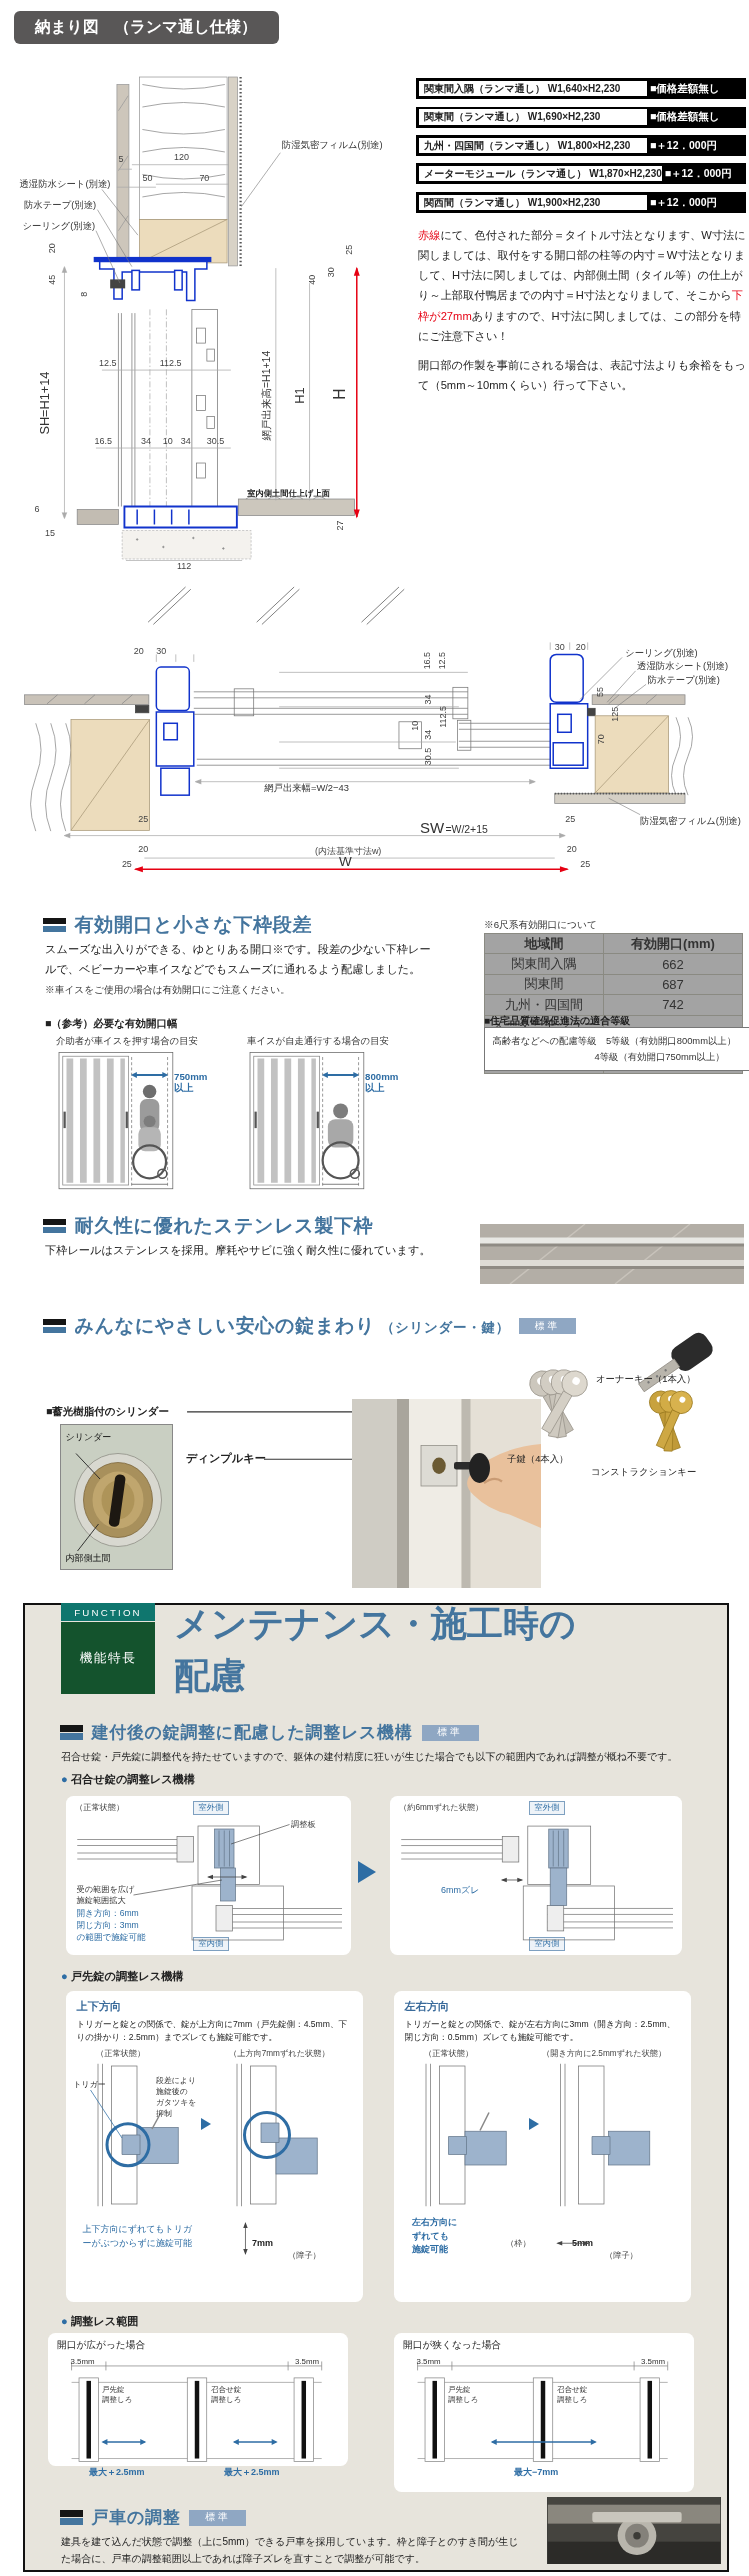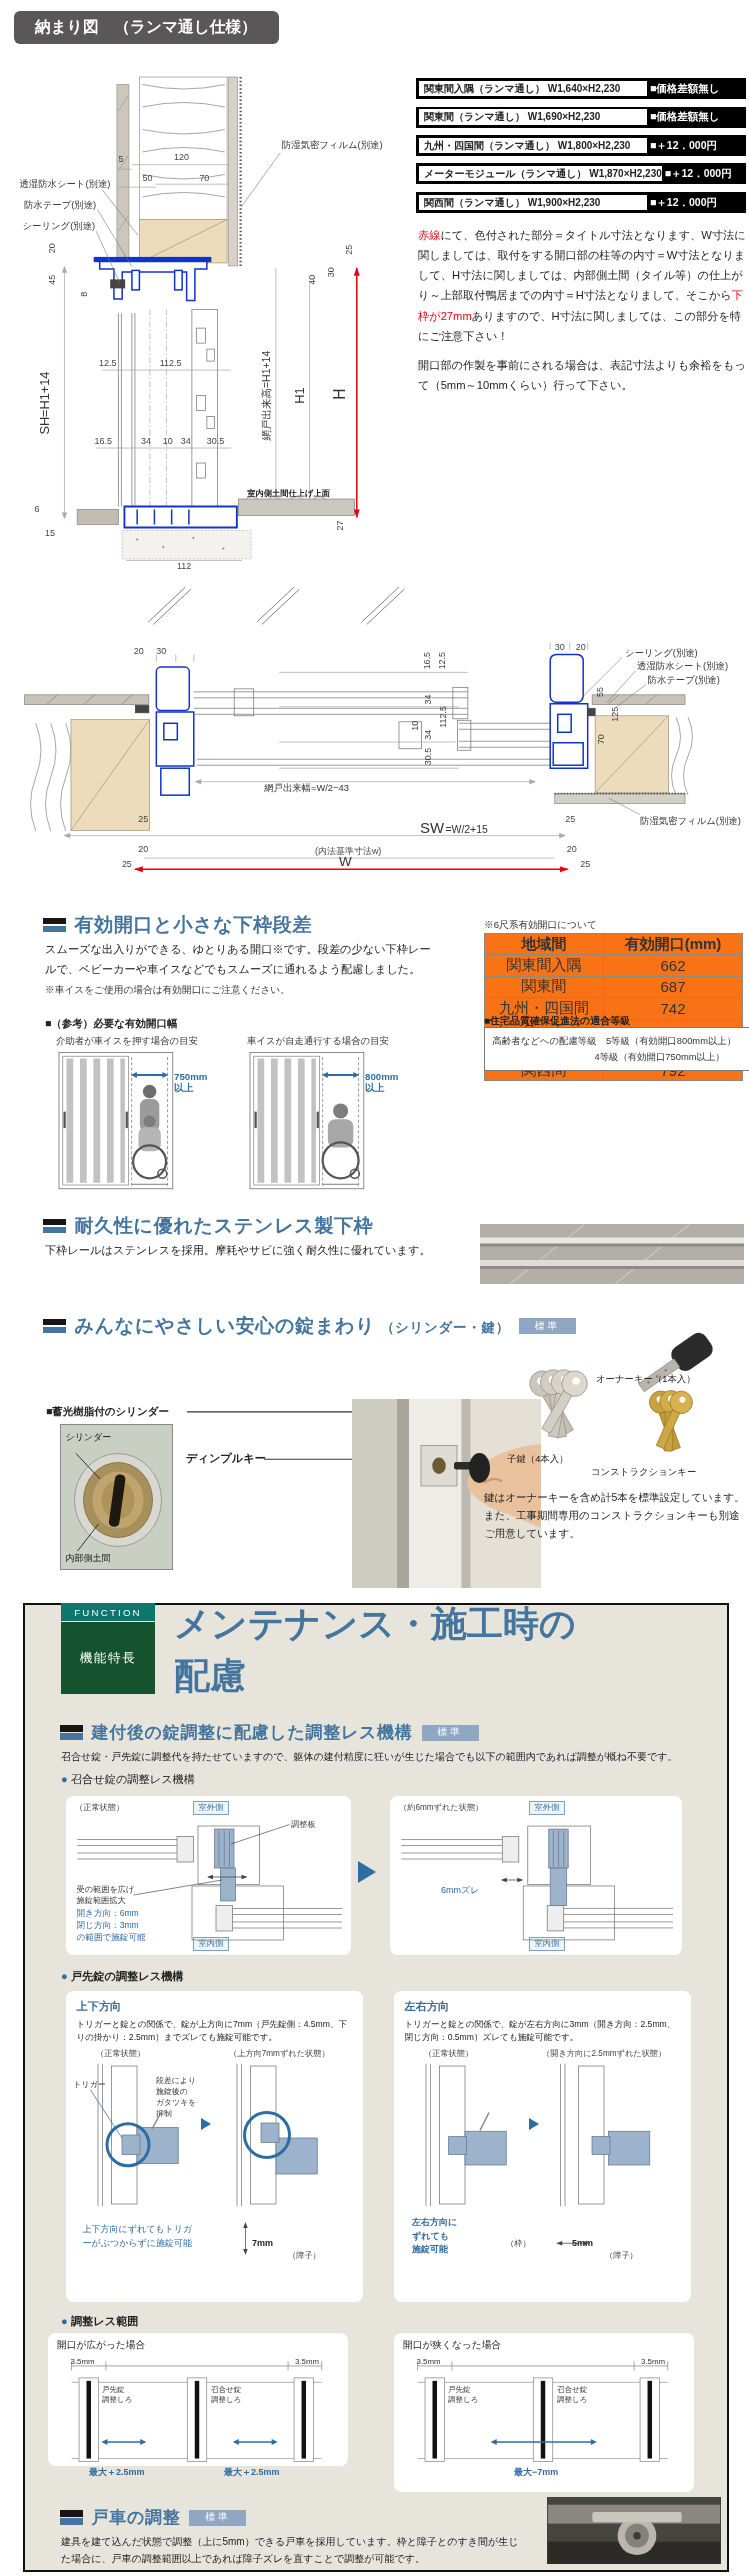--- a/index.html
+++ b/index.html
@@ -15,21 +15,21 @@
   .sech small{font-size:13.5px}
   .badge{background:#8fa7c3;color:#fff;font-size:9.7px;text-align:center;
          padding:1.5px 0;width:57px;letter-spacing:3px}
   .prow{position:absolute;left:0;height:21px;width:330px;background:#000;display:flex;align-items:stretch}
   .prow .pl{flex:1;background:#fff;border:1.1px solid #000;margin:1.9px;display:flex;
             align-items:center;padding-left:5.2px;font-weight:bold;font-size:10px;white-space:nowrap}
   .prow .pr{width:96px;color:#fff;display:flex;align-items:center;justify-content:flex-start;
             font-weight:bold;font-size:10.5px;white-space:nowrap}
   .bodytxt{font-size:11.2px;line-height:1.8;color:#222}
   .red{color:#e60012}
-  .otbl{border-collapse:collapse;font-size:15px;color:#333;background:#f97316}
+  .otbl{border-collapse:collapse;font-size:13px;color:#333;background:#a3a3a3}
   .otbl td{border:0.7px solid #8a8a82;text-align:center;padding:0.7px 3px;height:11.2px}
   .lawbox{border:1.1px solid #777;font-size:9.4px;color:#333;padding:5.2px 7.5px;line-height:1.7;background:#fff}
   .pre{white-space:pre-line}
   .bluetxt{color:#2e6da4}
   .fnbox{border:2.2px solid #111;background:#e7e4dc}
   .card{background:#fff;border-radius:7.5px;position:absolute}
   .sidebadge{display:inline-block;border:0.7px solid #7ea0c0;background:#eef3f8;color:#2e6da4;
              font-size:8.2px;padding:0 4.5px;line-height:12px}
   .minicap{font-size:8.2px;color:#444;white-space:nowrap}
   .tri{width:0;height:0;border-left:18px solid #2e6da4;border-top:11.2px solid transparent;border-bottom:11.2px solid transparent}
@@ -511,21 +511,20 @@
       <g transform="rotate(24 275 118)">
           <circle cx="275" cy="108" r="15" fill="#d8b24e" stroke="#9a7a20"></circle>
           <circle cx="275" cy="104" r="4" fill="#fff"></circle>
           <rect x="268" y="122" width="11" height="52" fill="#cea844" stroke="#9a7a20"></rect>
         </g>
     </g>
   </svg>
   <div class="abs" style="left:596px;top:1373px;font-size:9.4px;color:#222">オーナーキー（1本入）</div>
   <div class="abs" style="left:507px;top:1453px;font-size:9.4px;color:#222">子鍵（4本入）</div>
   <div class="abs" style="left:591px;top:1466px;font-size:9.4px;color:#222">コンストラクションキー</div>
-  <div class="abs" style="left:484px;top:1489px;width:261px;font-size:10.5px;line-height:1.7">鍵はオーナーキーを含め計5本を標準設定しています。また、工事期間専用のコンストラクションキーも別途ご用意しています。</div>
 
   <div class="abs fnbox" style="left:22.5px;top:1603px;width:702px;height:965px"></div>
   <div class="abs" style="left:61px;top:1603px;width:94px;height:18px;background:#0f766e;color:#fff;font-size:9.7px;
        letter-spacing:2.2px;display:flex;align-items:center;justify-content:center">FUNCTION</div>
   <div class="abs" style="left:61px;top:1622px;width:94px;height:72px;background:#14532d;color:#fff;font-size:12.7px;
        display:flex;align-items:center;justify-content:center;letter-spacing:1.5px">機能特長</div>
   <div class="abs" style="left:174px;top:1598px;font-family:'Liberation Serif',serif;font-weight:bold;color:#44759e;font-size:36px;line-height:1.45">
     <div>メンテナンス・施工時の</div>
     <div>配慮</div>
   </div>
@@ -533,21 +532,21 @@
   <div class="abs hrow" style="left:60px;top:1721px">
     <div class="mark">
         <div class="mt"></div>
         <div class="mb"></div>
       </div>
     <div class="sech" style="font-size:17px">建付後の錠調整に配慮した調整レス機構</div>
     <div class="badge">標準</div>
   </div>
   <div class="abs" style="left:61px;top:1750px;font-size:10px;color:#222">召合せ錠・戸先錠に調整代を持たせていますので、躯体の建付精度に狂いが生じた場合でも以下の範囲内であれば調整が概ね不要です。</div>
 
-  <div class="abs" style="left:61px;top:1772px;font-size:11.2px;font-weight:normal;color:#222">
+  <div class="abs" style="left:61px;top:1772px;font-size:11.2px;font-weight:bold;color:#222">
     <span class="bluetxt">●</span>
     <span>召合せ錠の調整レス機構</span>
   </div>
 
   <div class="card" style="left:66px;top:1796px;width:285px;height:159px">
     <div class="abs minicap" style="left:9px;top:6px">（正常状態）</div>
     <div class="abs sidebadge" style="left:127px;top:4.5px">室外側</div>
     <div class="abs sidebadge" style="left:127px;top:141px">室内側</div>
     <div class="abs minicap" style="left:225px;top:22.5px">調整板</div>
     <svg class="abs" style="left:0;top:0" width="285" height="159" viewBox="0 0 380 212">

